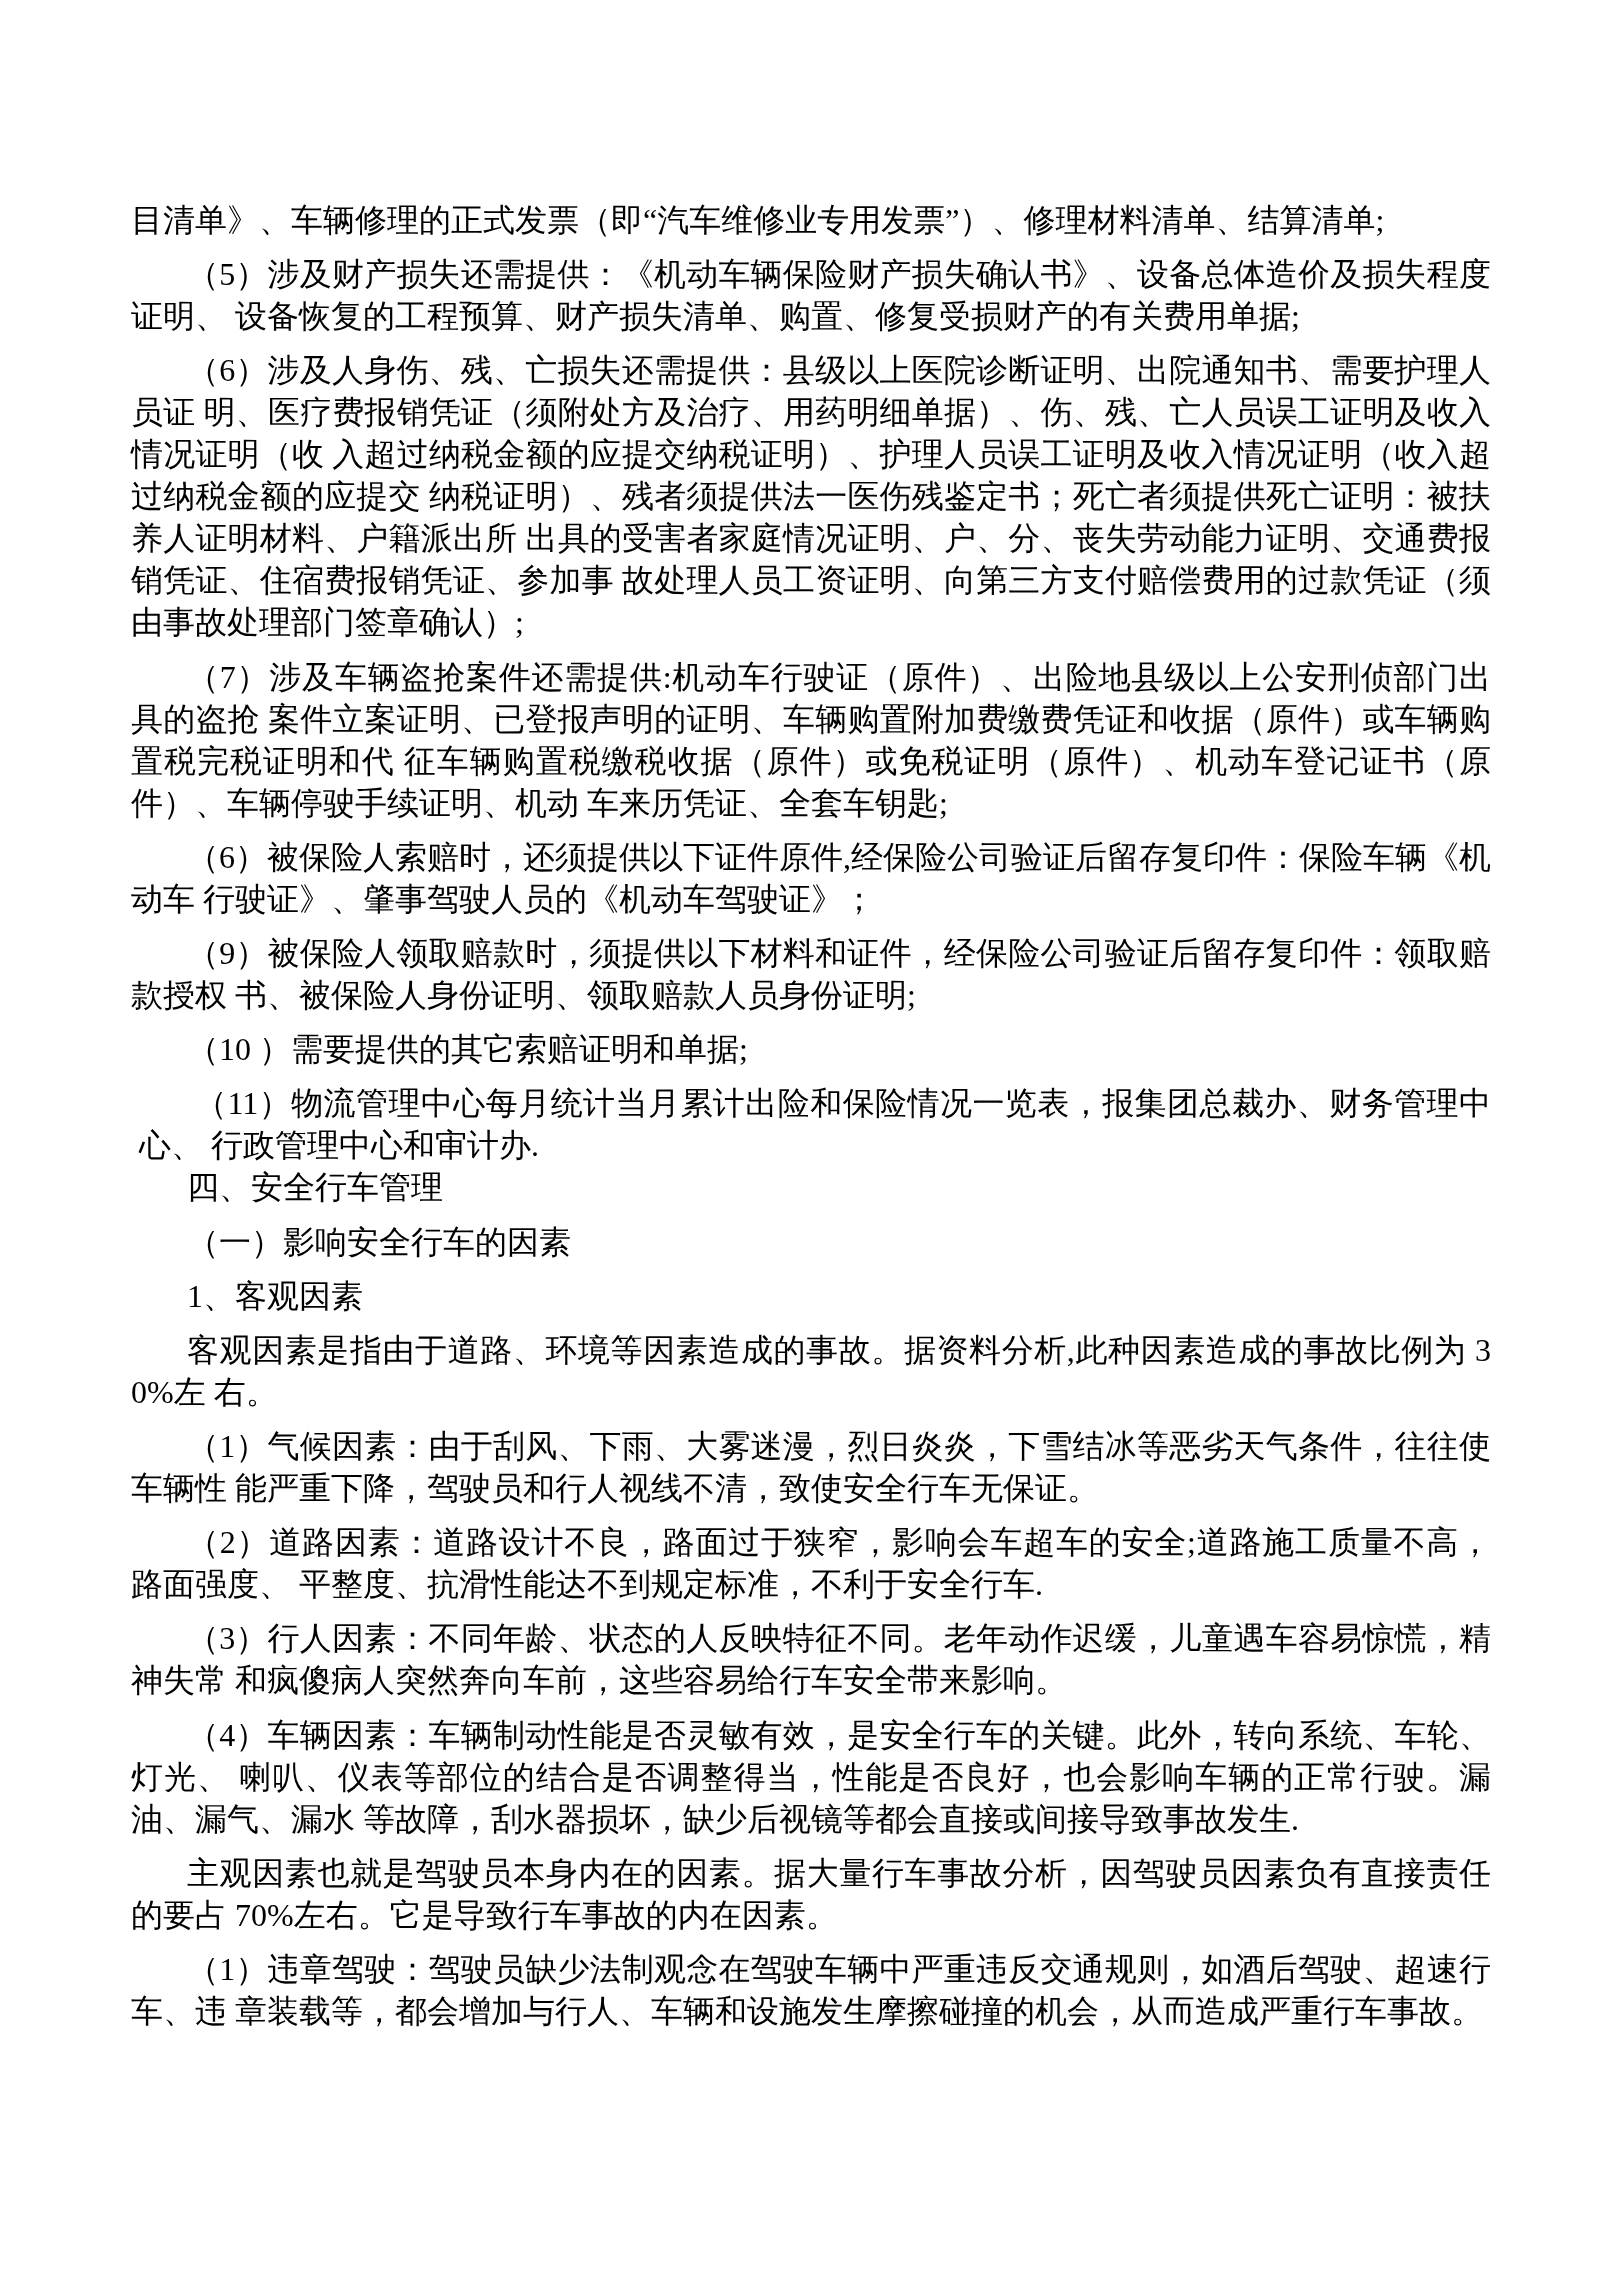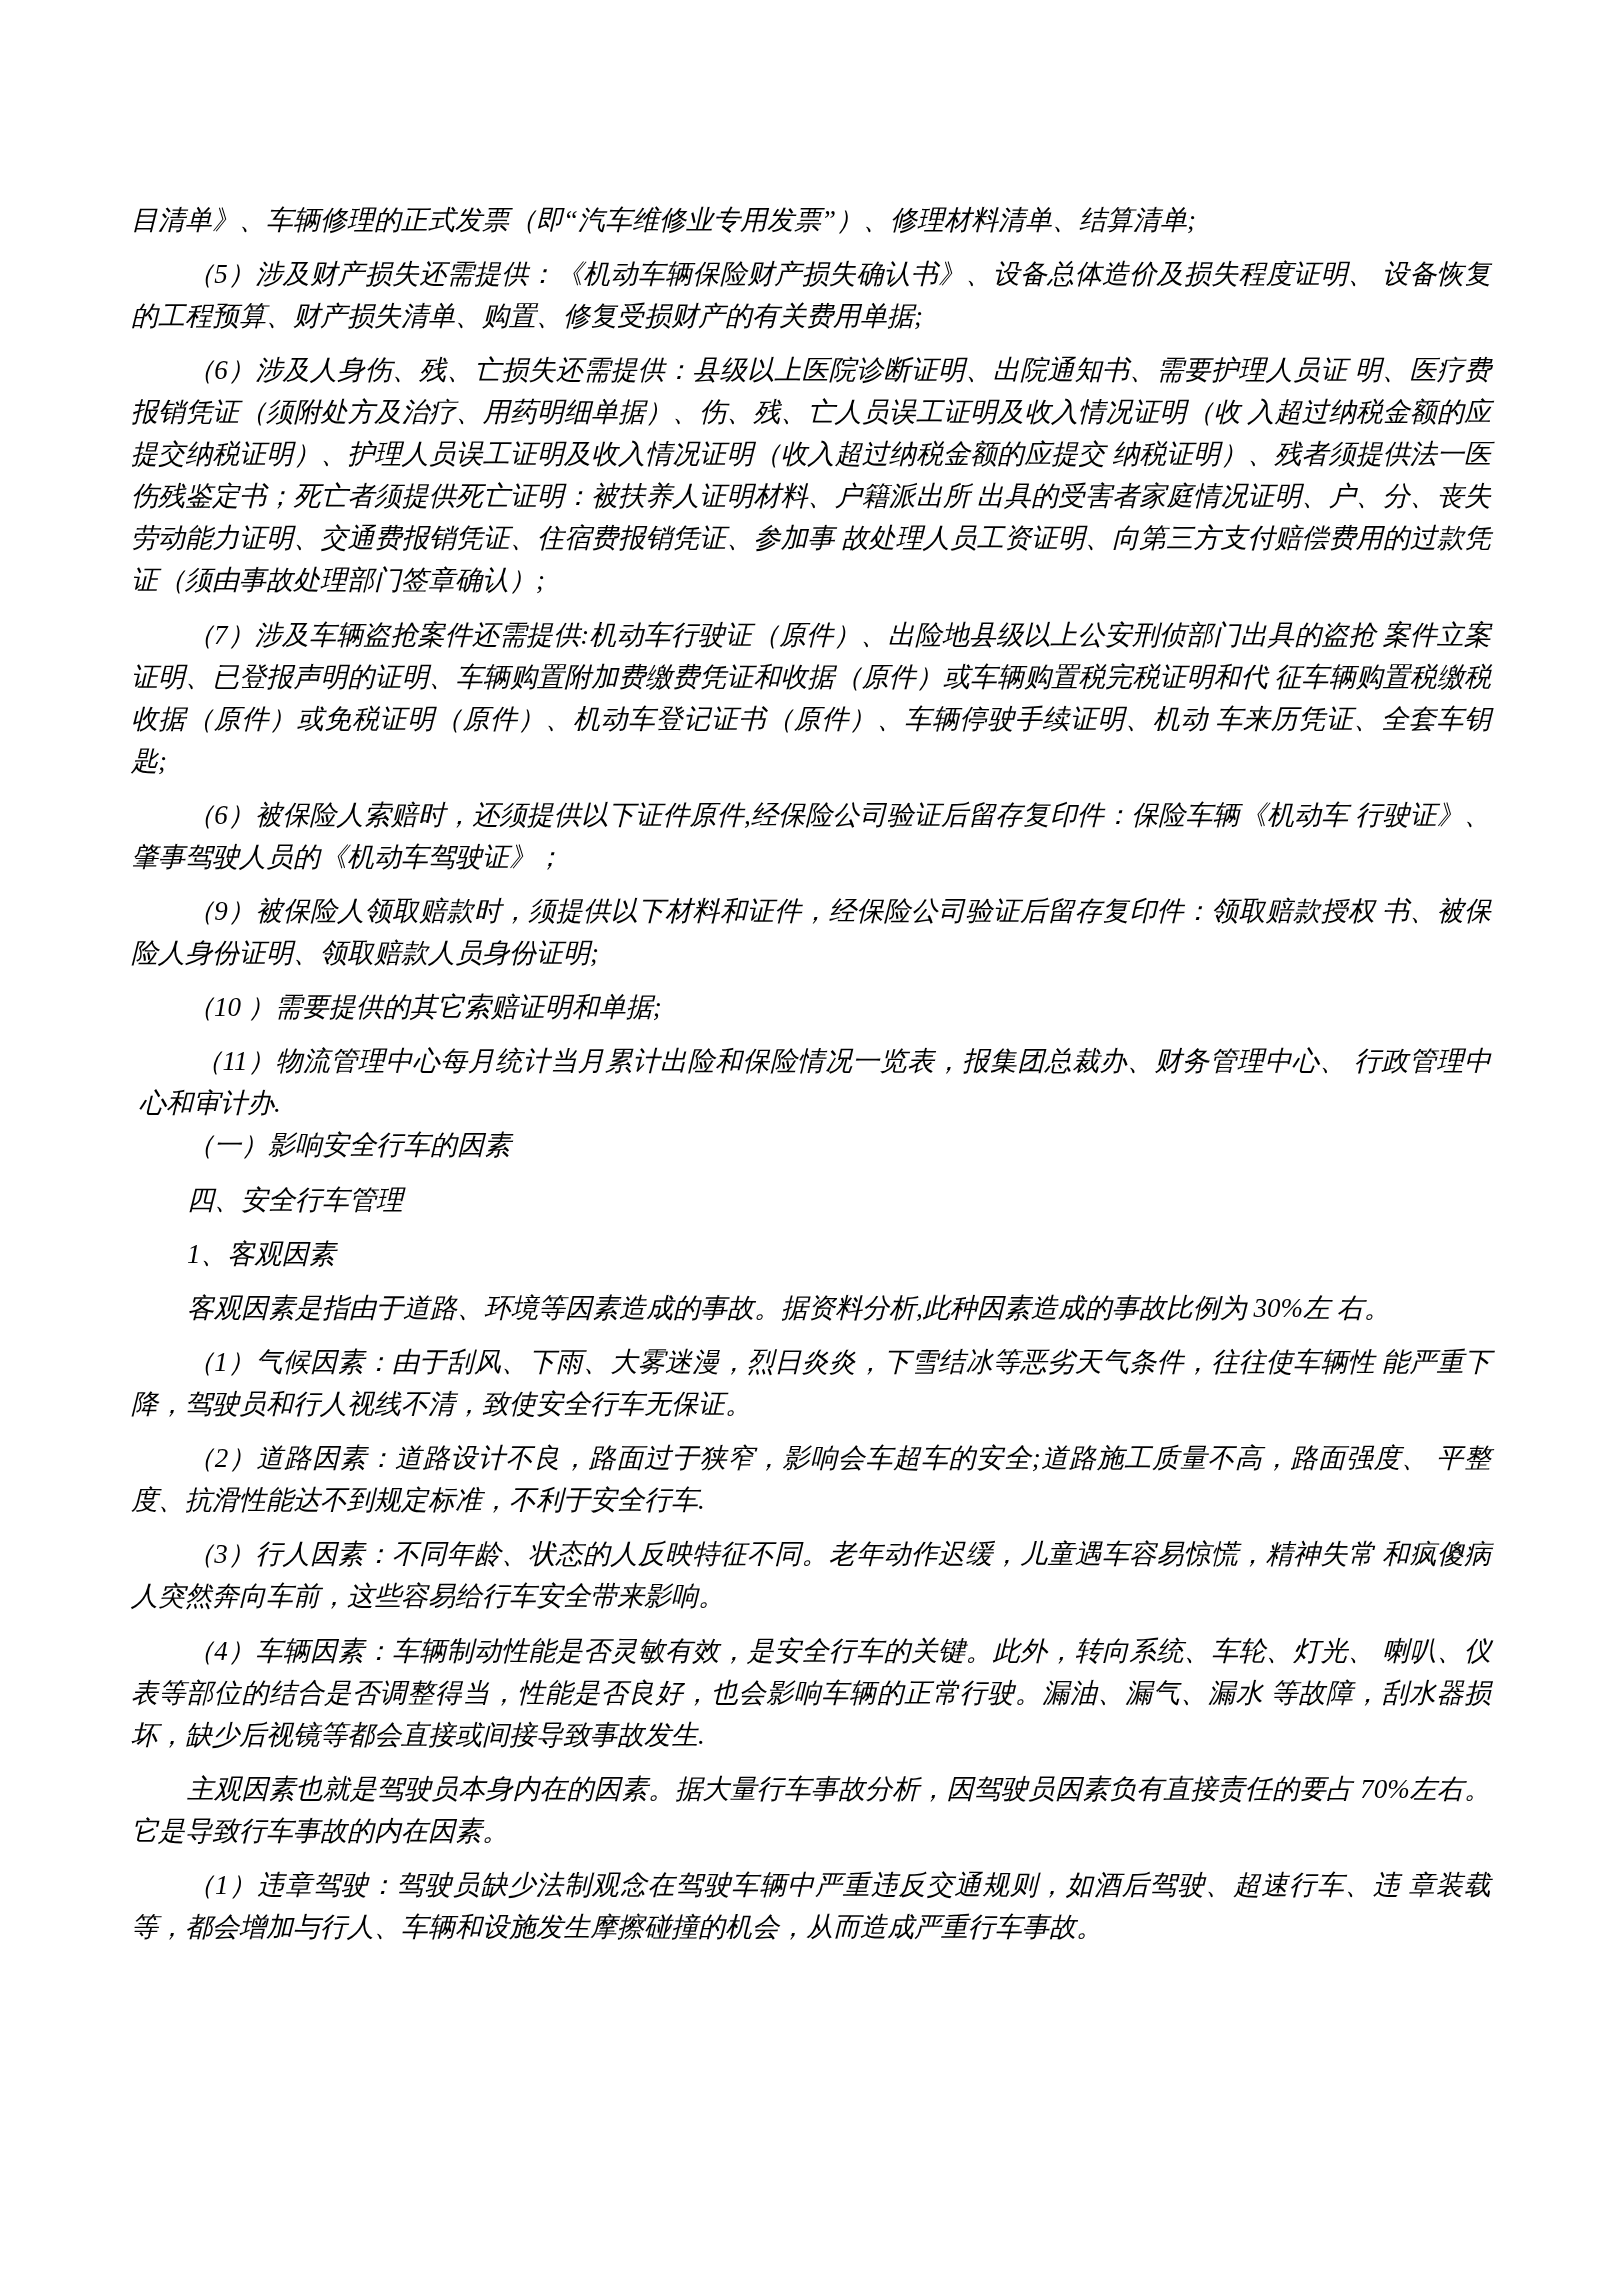--- a/index.html
+++ b/index.html
@@ -22,45 +22,44 @@
     width: 1623px;
     height: 2295px;
     background: #ffffff;
   }
   .content {
     box-sizing: border-box;
     padding: 199px 132px 0 131px;
   }
   p.para {
     margin: 0 0 12.2px 0;
-    font-size: 27px;
+    font-size: 32px;
     line-height: 42px;
     text-align: justify;
     word-break: break-all;
     font-weight: normal;
-    font-style: italic;
   }
   p.indent { text-indent: 56px; }
   p.m0 { margin-bottom: 0; margin-left: 8px; }
 </style>
 </head>
 <body>
 
 <div class="page">
   <div class="content">
     <p class="para">目清单》、车辆修理的正式发票（即“汽车维修业专用发票”）、修理材料清单、结算清单;</p>
     <p class="para indent">（5）涉及财产损失还需提供：《机动车辆保险财产损失确认书》、设备总体造价及损失程度证明、 设备恢复的工程预算、财产损失清单、购置、修复受损财产的有关费用单据;</p>
     <p class="para indent">（6）涉及人身伤、残、亡损失还需提供：县级以上医院诊断证明、出院通知书、需要护理人员证 明、医疗费报销凭证（须附处方及治疗、用药明细单据）、伤、残、亡人员误工证明及收入情况证明（收 入超过纳税金额的应提交纳税证明）、护理人员误工证明及收入情况证明（收入超过纳税金额的应提交 纳税证明）、残者须提供法一医伤残鉴定书；死亡者须提供死亡证明：被扶养人证明材料、户籍派出所 出具的受害者家庭情况证明、户、分、丧失劳动能力证明、交通费报销凭证、住宿费报销凭证、参加事 故处理人员工资证明、向第三方支付赔偿费用的过款凭证（须由事故处理部门签章确认）;</p>
     <p class="para indent">（7）涉及车辆盗抢案件还需提供:机动车行驶证（原件）、出险地县级以上公安刑侦部门出具的盗抢 案件立案证明、已登报声明的证明、车辆购置附加费缴费凭证和收据（原件）或车辆购置税完税证明和代 征车辆购置税缴税收据（原件）或免税证明（原件）、机动车登记证书（原件）、车辆停驶手续证明、机动 车来历凭证、全套车钥匙;</p>
     <p class="para indent">（6）被保险人索赔时，还须提供以下证件原件,经保险公司验证后留存复印件：保险车辆《机动车 行驶证》、肇事驾驶人员的《机动车驾驶证》；</p>
     <p class="para indent">（9）被保险人领取赔款时，须提供以下材料和证件，经保险公司验证后留存复印件：领取赔款授权 书、被保险人身份证明、领取赔款人员身份证明;</p>
     <p class="para indent">（10 ）需要提供的其它索赔证明和单据;</p>
     <p class="para indent m0">（11）物流管理中心每月统计当月累计出险和保险情况一览表，报集团总裁办、财务管理中心、 行政管理中心和审计办.</p>
+    <p class="para indent">四、安全行车管理</p>
     <p class="para indent">（一）影响安全行车的因素</p>
-    <p class="para indent">四、安全行车管理</p>
     <p class="para indent">1、客观因素</p>
     <p class="para indent">客观因素是指由于道路、环境等因素造成的事故。据资料分析,此种因素造成的事故比例为 30%左 右。</p>
     <p class="para indent">（1）气候因素：由于刮风、下雨、大雾迷漫，烈日炎炎，下雪结冰等恶劣天气条件，往往使车辆性 能严重下降，驾驶员和行人视线不清，致使安全行车无保证。</p>
     <p class="para indent">（2）道路因素：道路设计不良，路面过于狭窄，影响会车超车的安全;道路施工质量不高，路面强度、 平整度、抗滑性能达不到规定标准，不利于安全行车.</p>
     <p class="para indent">（3）行人因素：不同年龄、状态的人反映特征不同。老年动作迟缓，儿童遇车容易惊慌，精神失常 和疯傻病人突然奔向车前，这些容易给行车安全带来影响。</p>
     <p class="para indent">（4）车辆因素：车辆制动性能是否灵敏有效，是安全行车的关键。此外，转向系统、车轮、灯光、 喇叭、仪表等部位的结合是否调整得当，性能是否良好，也会影响车辆的正常行驶。漏油、漏气、漏水 等故障，刮水器损坏，缺少后视镜等都会直接或间接导致事故发生.</p>
     <p class="para indent">主观因素也就是驾驶员本身内在的因素。据大量行车事故分析，因驾驶员因素负有直接责任的要占 70%左右。它是导致行车事故的内在因素。</p>
     <p class="para indent">（1）违章驾驶：驾驶员缺少法制观念在驾驶车辆中严重违反交通规则，如酒后驾驶、超速行车、违 章装载等，都会增加与行人、车辆和设施发生摩擦碰撞的机会，从而造成严重行车事故。</p>
   </div>
 </div>

